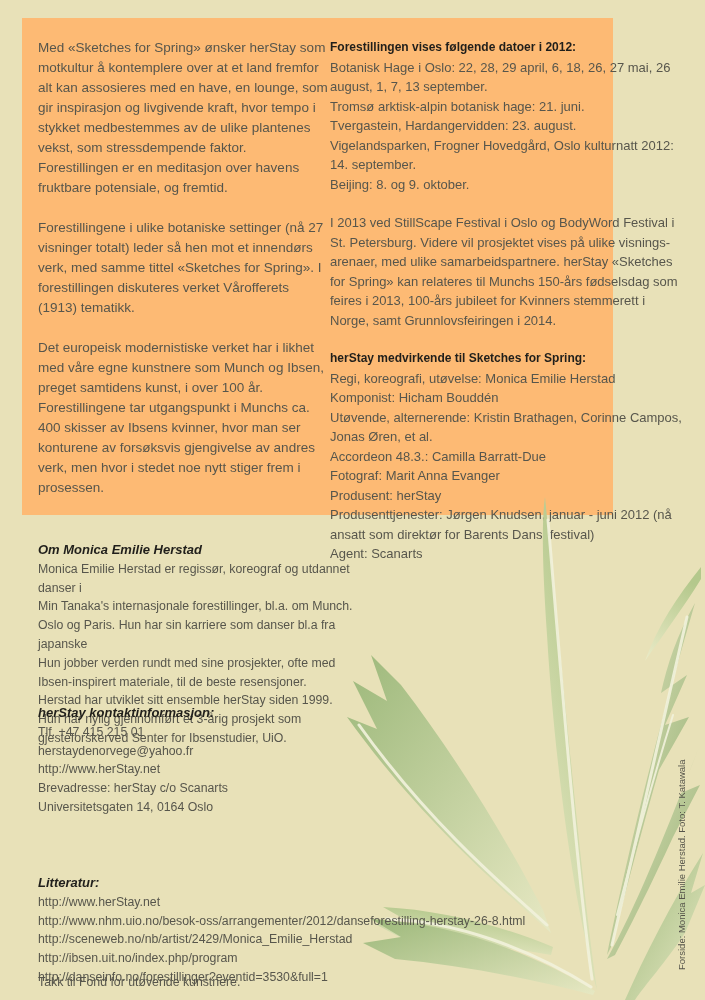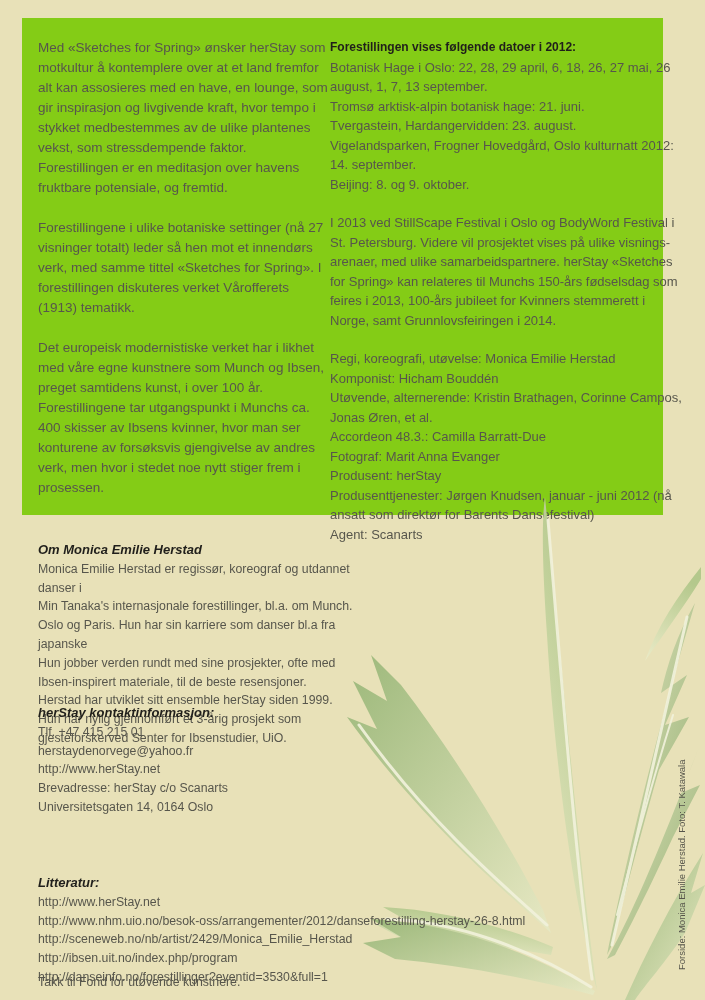--- a/index.html
+++ b/index.html
@@ -10,22 +10,22 @@
     height: 1000px;
     margin: 0 auto;
     background: #e8e1b8;
     font-family: "Liberation Sans", sans-serif;
     color: #57564c;
     overflow: hidden;
   }
   .panel {
     position: absolute;
     left: 22px; top: 18px;
-    width: 641px; height: 497px;
-    background: #84cc16;
+    width: 591px; height: 497px;
+    background: #fdba74;
     z-index: 0;
   }
   .col-left {
     position: absolute;
     left: 16px; top: 20px;
     width: 292px;
     font-size: 13.5px;
     line-height: 20px;
   }
   .col-left p { margin-bottom: 20px; }
@@ -91,20 +91,21 @@
         <div class="line">Botanisk Hage i Oslo: 22, 28, 29 april, 6, 18, 26, 27 mai, 26 august, 1, 7, 13 september.</div>
         <div class="line">Tromsø arktisk-alpin botanisk hage: 21. juni.</div>
         <div class="line">Tvergastein, Hardangervidden: 23. august.</div>
         <div class="line">Vigelandsparken, Frogner Hovedgård, Oslo kulturnatt 2012: 14. september.</div>
         <div class="line">Beijing: 8. og 9. oktober.</div>
       </div>
 
       <p class="block">I 2013 ved StillScape Festival i Oslo og BodyWord Festival i St. Petersburg. Videre vil prosjektet vises på ulike visnings-arenaer, med ulike samarbeidspartnere. herStay «Sketches for Spring» kan relateres til Munchs 150-års fødselsdag som feires i 2013, 100-års jubileet for Kvinners stemmerett i Norge, samt Grunnlovsfeiringen i 2014.</p>
 
       <div class="block">
+        <h3 class="panel-h">herStay medvirkende til Sketches for Spring:</h3>
         <div class="line">Regi, koreografi, utøvelse: Monica Emilie Herstad</div>
         <div class="line">Komponist: Hicham Bouddén</div>
         <div class="line">Utøvende, alternerende: Kristin Brathagen, Corinne Campos, Jonas Øren, et al.</div>
         <div class="line">Accordeon 48.3.: Camilla Barratt-Due</div>
         <div class="line">Fotograf: Marit Anna Evanger</div>
         <div class="line">Produsent: herStay</div>
         <div class="line">Produsenttjenester: Jørgen Knudsen, januar - juni 2012 (nå ansatt som direktør for Barents Dansefestival)</div>
         <div class="line">Agent: Scanarts</div>
       </div>
     </div>

